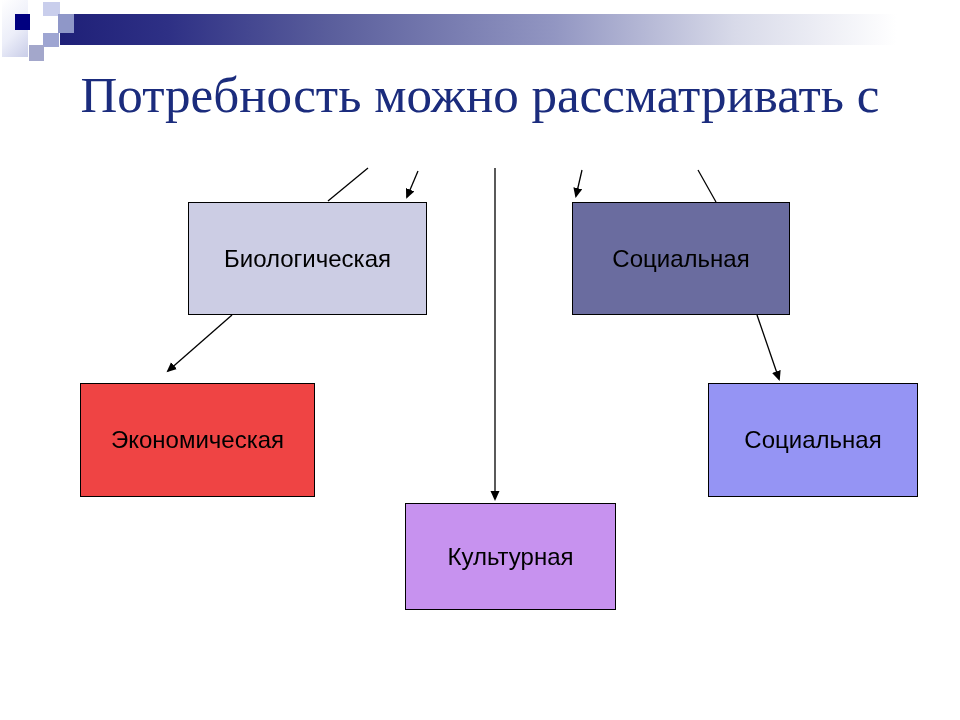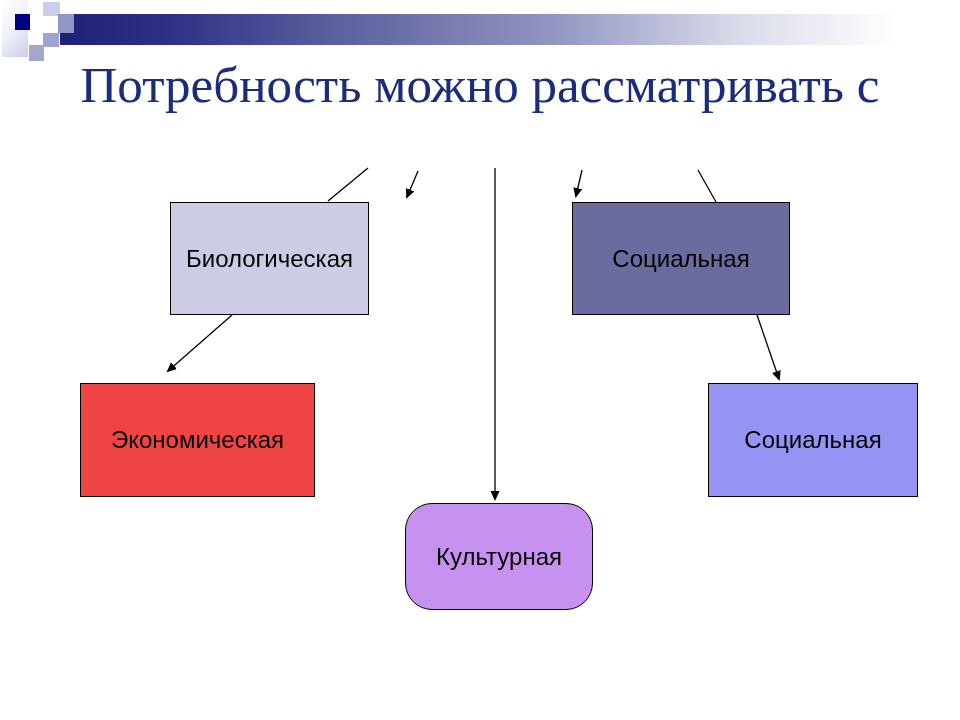--- a/index.html
+++ b/index.html
@@ -25,21 +25,21 @@
       var(--bar-end, #ffffff) 93%);
   }
   .header-strip {
     position: absolute; left: 2px; top: 0; width: 26px; height: 57px;
     background: linear-gradient(135deg, #ffffff 0%, #eceef9 55%, #c9cde8 100%);
   }
   .mosaic-square { position: absolute; }
 
   
   .slide-title {
-    position: absolute; left: 0; right: 0; top: 54px;
+    position: absolute; left: 0; right: 0; top: 64px;
     margin: 0;
     text-align: center;
     font-family: "Liberation Serif", "DejaVu Serif", serif;
     font-weight: normal;
     font-size: 51px;
     line-height: 1.24;
     color: var(--title-color, #1b2c7d);
   }
 
   
@@ -83,30 +83,30 @@
           </marker>
         </defs>
         <line x1="368" y1="168" x2="328" y2="201" stroke="#000000" stroke-width="1.3"></line>
         <line x1="418" y1="171" x2="407" y2="197" stroke="#000000" stroke-width="1.3" marker-end="url(#ah)"></line>
         <line x1="582" y1="170" x2="576" y2="196" stroke="#000000" stroke-width="1.3" marker-end="url(#ah)"></line>
         <line x1="698" y1="170" x2="716" y2="202" stroke="#000000" stroke-width="1.3"></line>
         <line x1="495" y1="168" x2="495" y2="499" stroke="#000000" stroke-width="1.3" marker-end="url(#ah)"></line>
         <line x1="232" y1="315" x2="168" y2="371" stroke="#000000" stroke-width="1.3" marker-end="url(#ah)"></line>
         <line x1="757" y1="315" x2="779" y2="379" stroke="#000000" stroke-width="1.3" marker-end="url(#ah)"></line>
       </svg>
-      <div class="diagram-node" style="left: 170px; top: 202px; width: 199px; height: 113px; background: rgb(204, 205, 228);">
+      <div class="diagram-node" style="left: 188px; top: 202px; width: 239px; height: 113px; background: rgb(204, 205, 228);">
         <span>Биологическая</span>
       </div>
       <div class="diagram-node" style="left: 572px; top: 202px; width: 218px; height: 113px; background: rgb(106, 108, 159);">
         <span>Социальная</span>
       </div>
       <div class="diagram-node" style="left: 80px; top: 383px; width: 235px; height: 114px; background: #ef4444;">
         <span>Экономическая</span>
       </div>
       <div class="diagram-node" style="left: 708px; top: 383px; width: 210px; height: 114px; background: rgb(149, 148, 244);">
         <span>Социальная</span>
       </div>
-      <div class="diagram-node" style="left: 405px; top: 503px; width: 188px; height: 107px; background: rgb(199, 146, 239); border-radius: 27px;">
+      <div class="diagram-node" style="left: 405px; top: 503px; width: 211px; height: 107px; background: rgb(199, 146, 239);">
         <span>Культурная</span>
       </div>
     </div>
 
 </div>
 
 </body></html>

